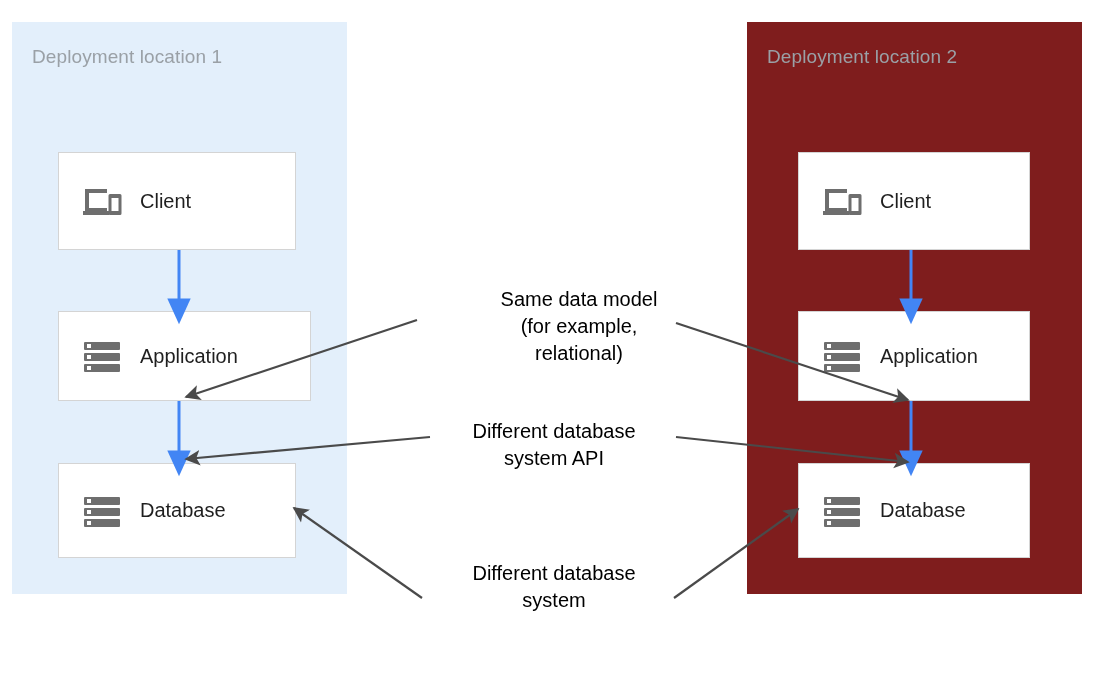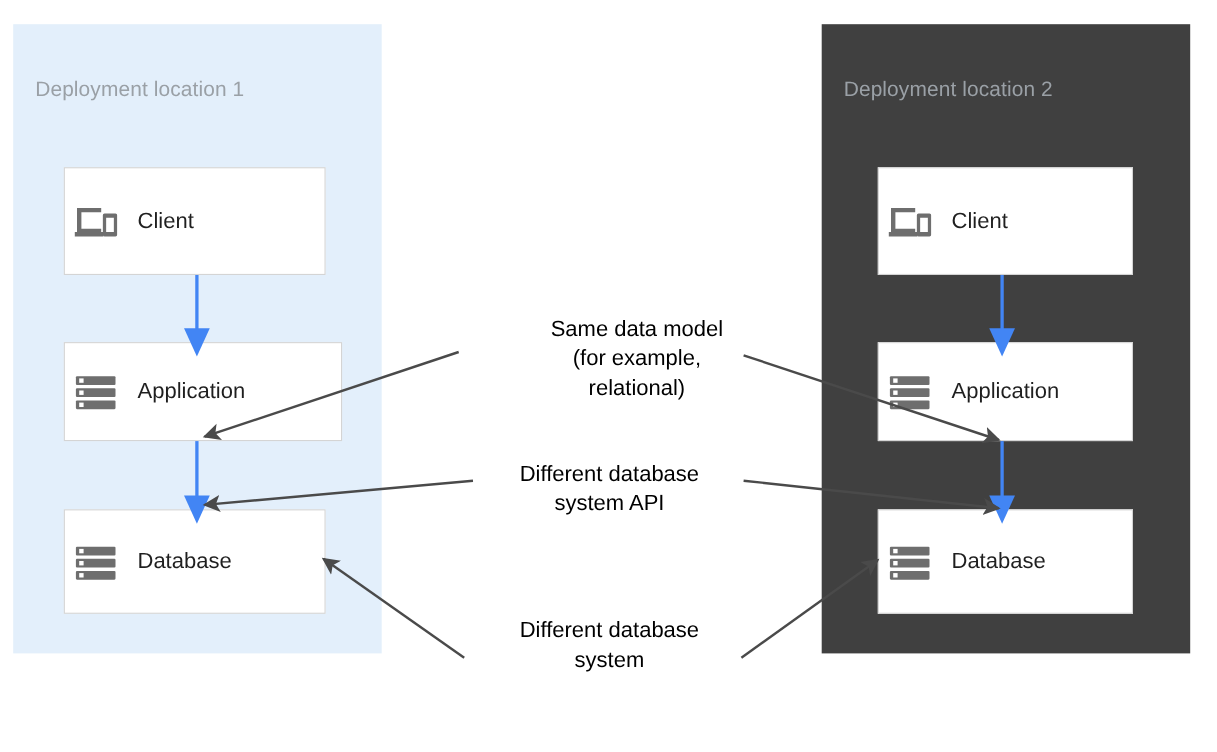--- a/index.html
+++ b/index.html
@@ -26,32 +26,31 @@
     background: #e3effb;
   }
   .zone-title {
     position: absolute;
     left: 20px;
     top: 24px;
     font-size: 19px;
     color: #9aa0a6;
     letter-spacing: 0.1px;
     white-space: nowrap;
-    margin-top: 25px;
   }
 
   
   .node {
     position: absolute;
     box-sizing: border-box;
     background: #ffffff;
     border: 1px solid #d4d4d4;
     display: flex;
     align-items: center;
-    padding-left: 8px;
+    padding-left: 23px;
   }
   .node .node-icon {
     flex: 0 0 auto;
     width: 40px;
     height: 40px;
     display: block;
   }
   .node .node-label {
     margin-left: 18px;
     font-size: 20px;
@@ -110,21 +109,21 @@
         <svg viewBox="0 0 40 40" class="node-icon">
           <rect x="2" y="6" width="36" height="8" rx="1" fill="#6e6e6e"></rect>
           <rect x="5" y="8" width="4" height="4" fill="#ffffff"></rect>
           <rect x="2" y="17" width="36" height="8" rx="1" fill="#6e6e6e"></rect>
           <rect x="5" y="19" width="4" height="4" fill="#ffffff"></rect>
           <rect x="2" y="28" width="36" height="8" rx="1" fill="#6e6e6e"></rect>
           <rect x="5" y="30" width="4" height="4" fill="#ffffff"></rect>
         </svg>
         <span class="node-label" style="color: rgb(31, 31, 31);">Database</span>
       </div>
-      <div class="zone" style="left: 747px; top: 22px; width: 335px; height: 572px; background: #404040;">
+      <div class="zone" style="left: 747px; top: 22px; width: 335px; height: 572px; background: #7f1d1d;">
         <div class="zone-title" style="color: rgb(154, 160, 166);">Deployment location 2</div>
       </div>
       <div class="node" style="left: 798px; top: 152px; width: 232px; height: 98px; background: rgb(255, 255, 255); border-color: rgb(212, 212, 212);">
         <svg viewBox="0 0 40 40" class="node-icon">
           <path d="M3 8 h22 v4 h-18 v15 h18 v4 h-22 z M1 30 h26 v4 h-26 z" fill="#6e6e6e"></path>
           <path d="M28 13 h10 a1.5 1.5 0 0 1 1.5 1.5 v18 a1.5 1.5 0 0 1 -1.5 1.5 h-10 a1.5 1.5 0 0 1 -1.5 -1.5 v-18 a1.5 1.5 0 0 1 1.5 -1.5 z M29.5 17 h7 v13 h-7 z" fill="#6e6e6e" fill-rule="evenodd"></path>
         </svg>
         <span class="node-label" style="color: rgb(31, 31, 31);">Client</span>
       </div>
       <div class="node" style="left: 798px; top: 311px; width: 232px; height: 90px; background: rgb(255, 255, 255); border-color: rgb(212, 212, 212);">

